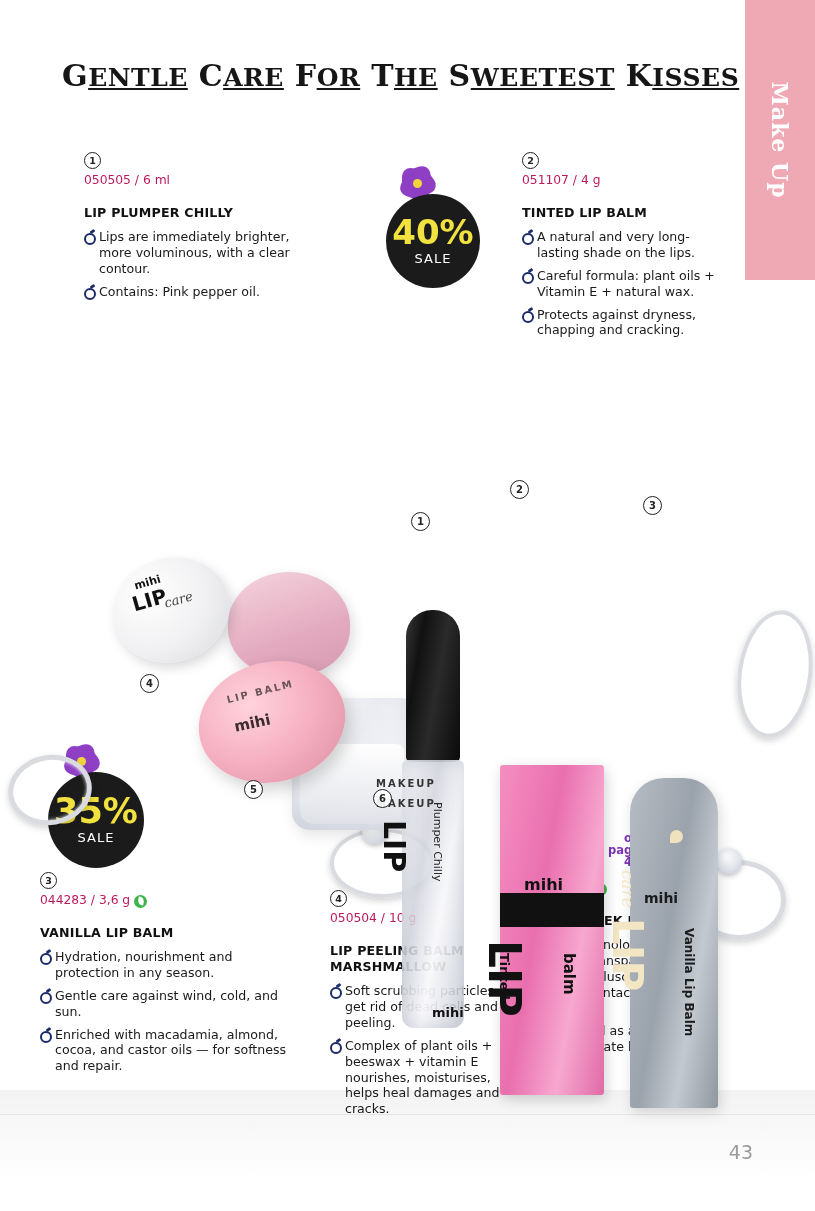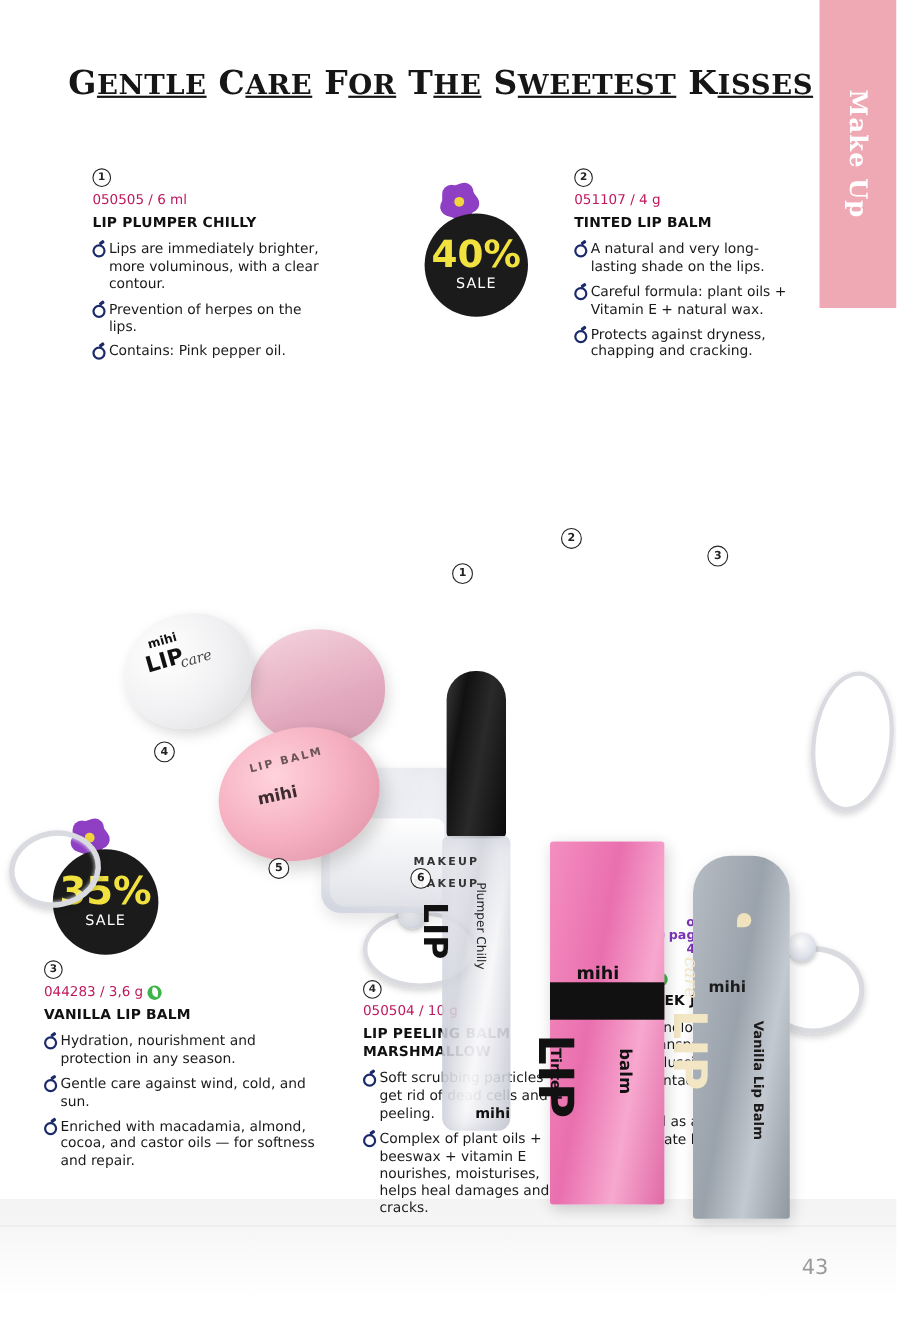--- a/index.html
+++ b/index.html
@@ -91,21 +91,21 @@
   .leaf::after {
     content: "";
     position: absolute;
     left: 3.5px; top: 2.5px;
     width: 6px; height: 8px;
     background: #ffffff;
     border-radius: 0 70% 0 70%;
     transform: rotate(12deg);
   }
   .pname {
-    margin-top: 4px;
+    margin-top: 16px;
     font-weight: bold;
     font-size: 12.6px;
     letter-spacing: 0.2px;
     color: #111;
   }
   ul.bullets {
     list-style: none;
     margin: 8px 0 0 0;
     padding: 0;
   }
@@ -679,21 +679,20 @@
 </div>
 
 <div class="prod" id="p1">
   <div class="num-circle">1</div>
   <div class="code">
       <span>050505 / 6 ml</span>
     </div>
   <div class="pname">LIP PLUMPER CHILLY</div>
   <ul class="bullets">
     <li>Lips are immediately brighter, more voluminous, with a clear contour.</li>
-    <li>Prevention of herpes on the lips.</li>
     <li>Contains: Pink pepper oil.</li>
   </ul>
 </div>
 
 <div class="prod" id="p2">
   <div class="num-circle">2</div>
   <div class="code">
       <span>051107 / 4 g</span>
     </div>
   <div class="pname">TINTED LIP BALM</div>

